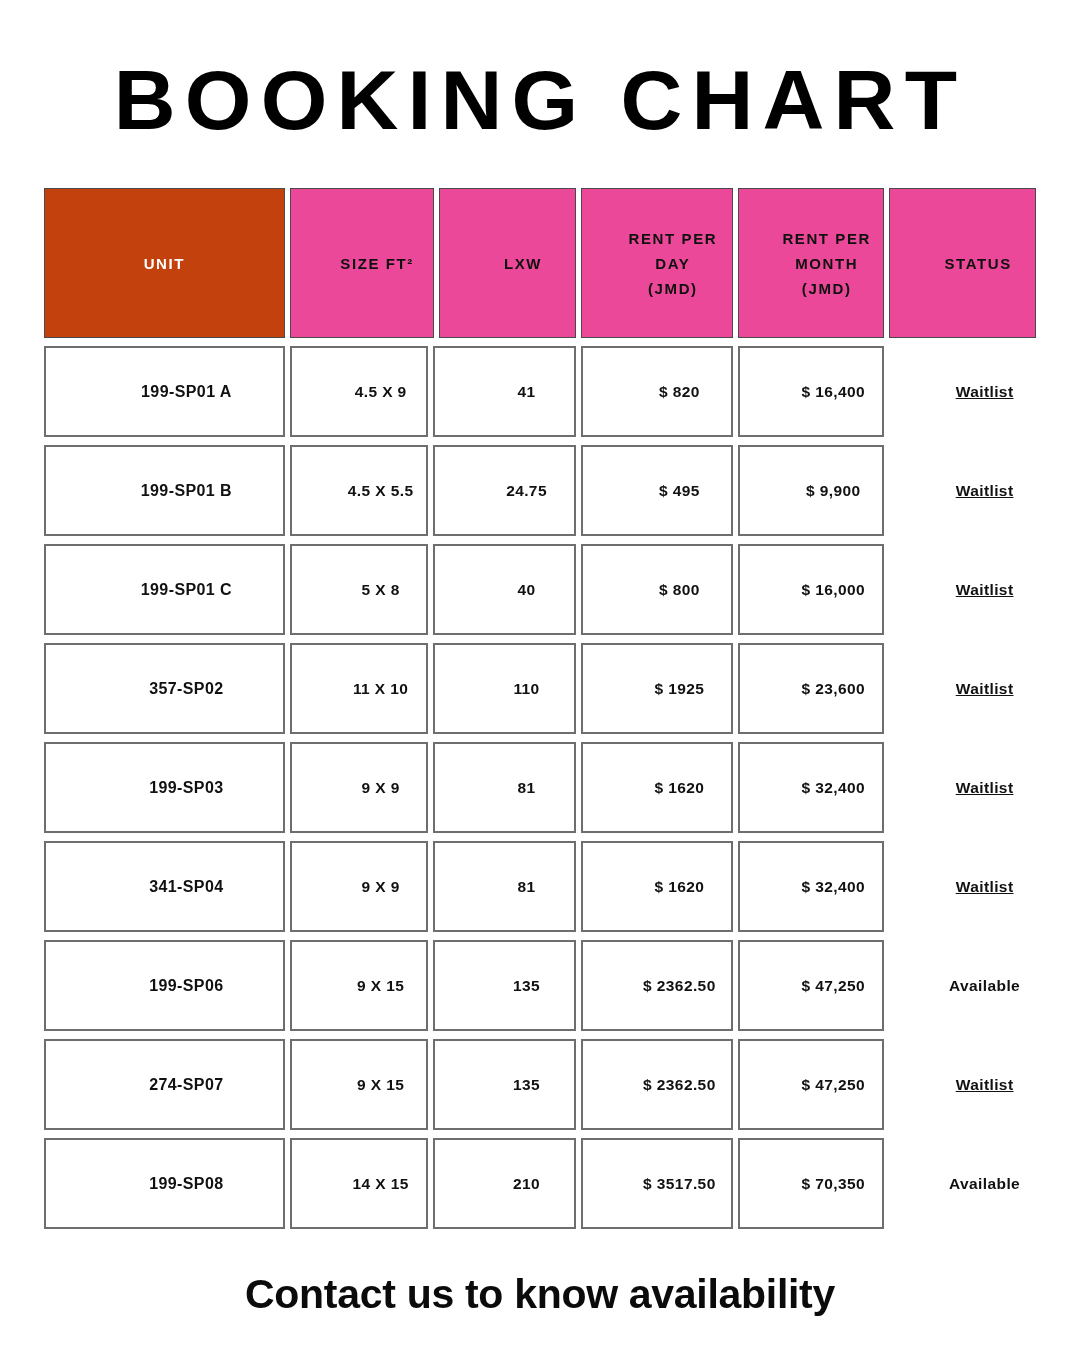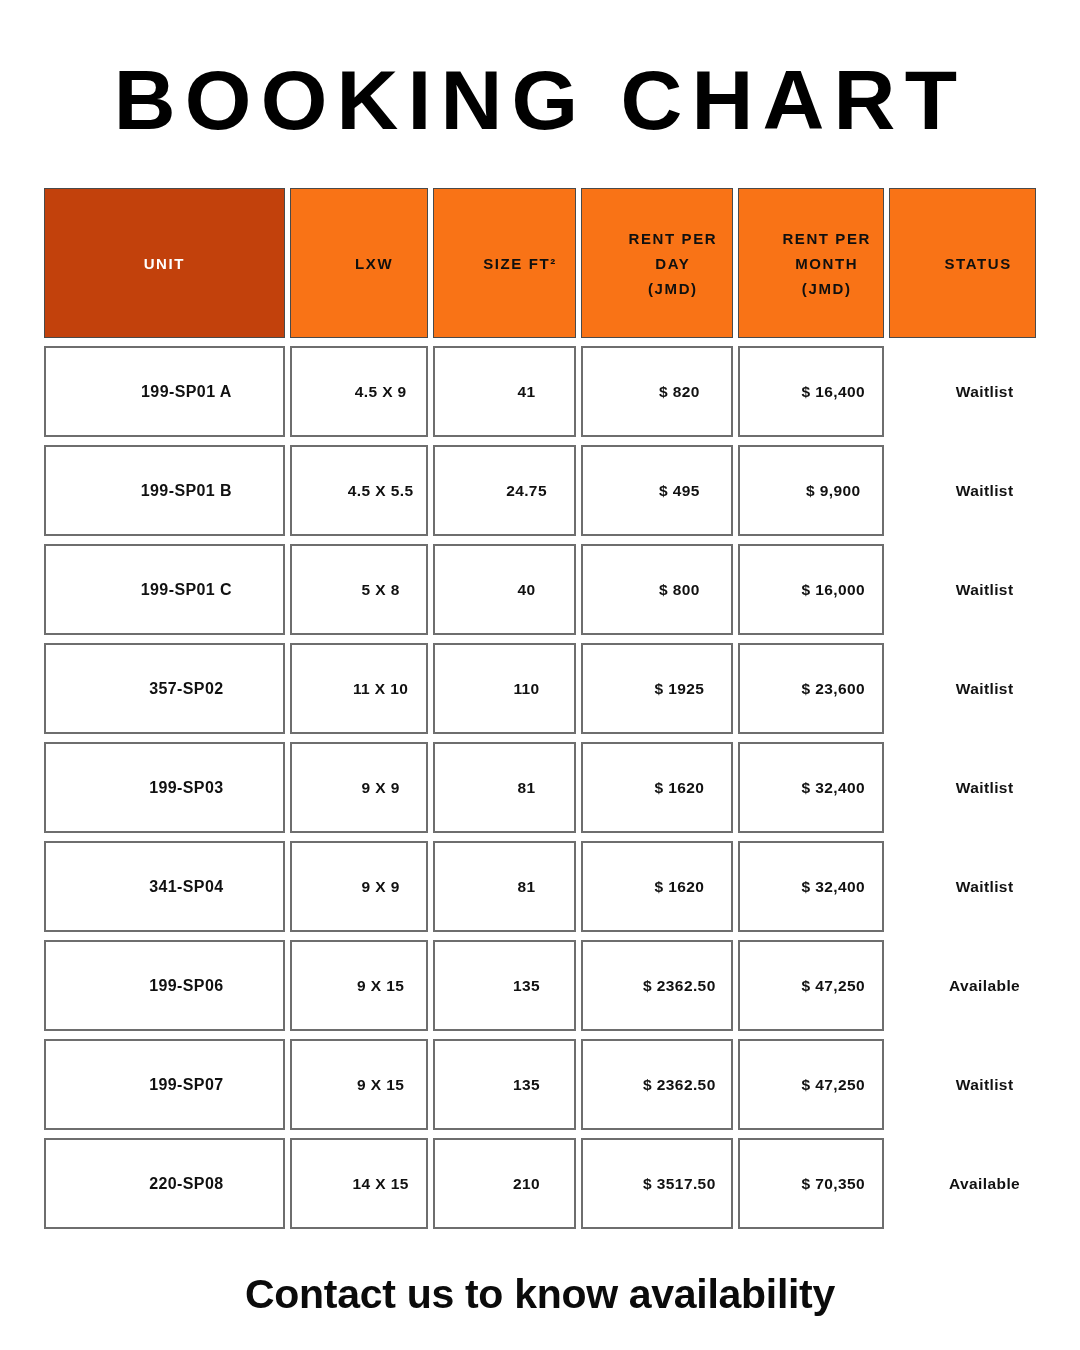--- a/index.html
+++ b/index.html
@@ -75,21 +75,21 @@
     font-size: 15px;
     letter-spacing: 1.6px;
     line-height: 25px;
     border: 1px solid #4a4a4a;
   }
   .header .h-unit {
     background: #c2410c;
     color: #ffffff;
   }
   .header .h-orange {
-    background: #f97316;
+    background: #ec4899;
     color: #10100f;
     padding-left: 31px;
   }
   .header .hlabel {
     display: block;
     white-space: pre-line;
   }
 
   
   .data .cell {
@@ -102,21 +102,21 @@
     border: 2px solid #6e6e6e;
     padding-left: 44px;
   }
   .data .c-unit { font-size: 16px; }
 
   .data .status {
     border: 2px solid transparent;
     color: #111111;
     font-size: 15.5px;
   }
-  .status-waitlist  { background: #ee2722; }
+  .status-waitlist  { background: #ee2722; text-decoration: underline; }
   .status-available { background: #79d556; }
 
   
   .footer {
     position: absolute;
     left: 0;
     top: 1268px;
     width: 1080px;
     text-align: center;
     font-family: "Liberation Sans", sans-serif;
@@ -134,25 +134,25 @@
 <div class="page">
 
   <div class="title">BOOKING CHART</div>
 
   <div class="table">
 
     <div class="row header">
       <div class="cell c-unit h-unit">
         <span class="hlabel">UNIT</span>
       </div>
+      <div class="cell c-size h-orange">
+        <span class="hlabel">SIZE FT²</span>
+      </div>
       <div class="cell c-lxw h-orange">
         <span class="hlabel">LXW</span>
-      </div>
-      <div class="cell c-size h-orange">
-        <span class="hlabel">SIZE FT²</span>
       </div>
       <div class="cell c-day h-orange">
         <span class="hlabel">RENT PER
 DAY
 (JMD)</span>
       </div>
       <div class="cell c-month h-orange">
         <span class="hlabel">RENT PER
 MONTH
 (JMD)</span>
@@ -213,29 +213,29 @@
         </div>
         <div class="row data">
           <div class="cell c-unit">199-SP06</div>
           <div class="cell c-lxw">9 X 15</div>
           <div class="cell c-size">135</div>
           <div class="cell c-day">$ 2362.50</div>
           <div class="cell c-month">$ 47,250</div>
           <div class="cell c-status status status-available">Available</div>
         </div>
         <div class="row data">
-          <div class="cell c-unit">199-SP07</div>
+          <div class="cell c-unit">274-SP07</div>
           <div class="cell c-lxw">9 X 15</div>
           <div class="cell c-size">135</div>
           <div class="cell c-day">$ 2362.50</div>
           <div class="cell c-month">$ 47,250</div>
           <div class="cell c-status status status-waitlist">Waitlist</div>
         </div>
         <div class="row data">
-          <div class="cell c-unit">220-SP08</div>
+          <div class="cell c-unit">199-SP08</div>
           <div class="cell c-lxw">14 X 15</div>
           <div class="cell c-size">210</div>
           <div class="cell c-day">$ 3517.50</div>
           <div class="cell c-month">$ 70,350</div>
           <div class="cell c-status status status-available">Available</div>
         </div>
       </div>
 
   </div>
 

